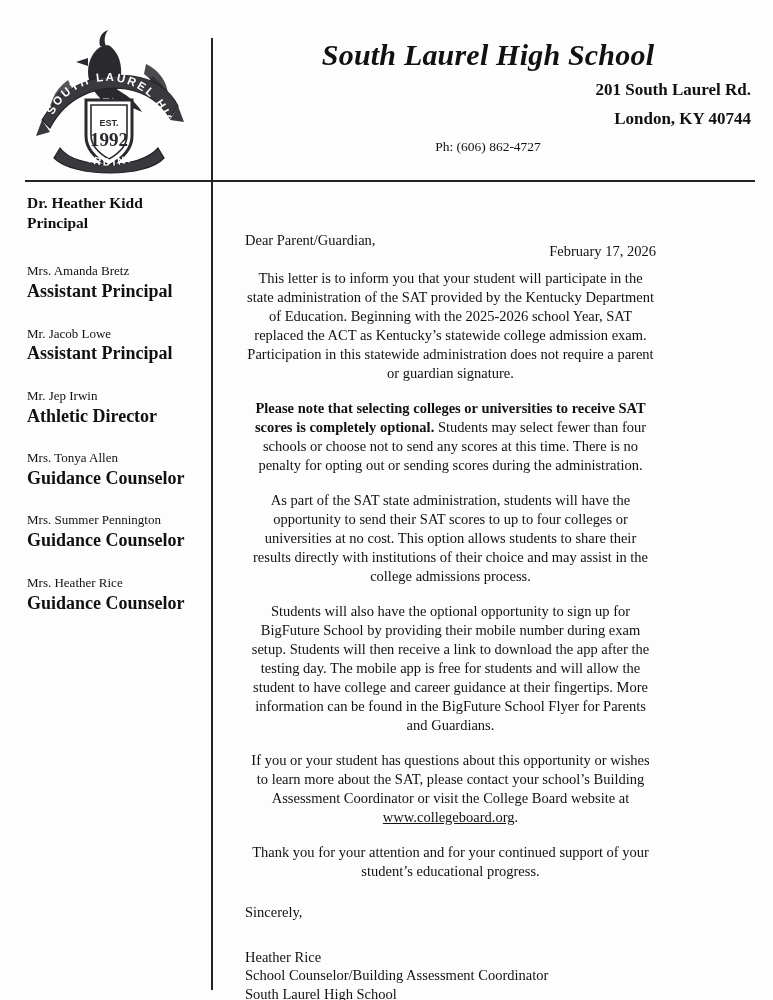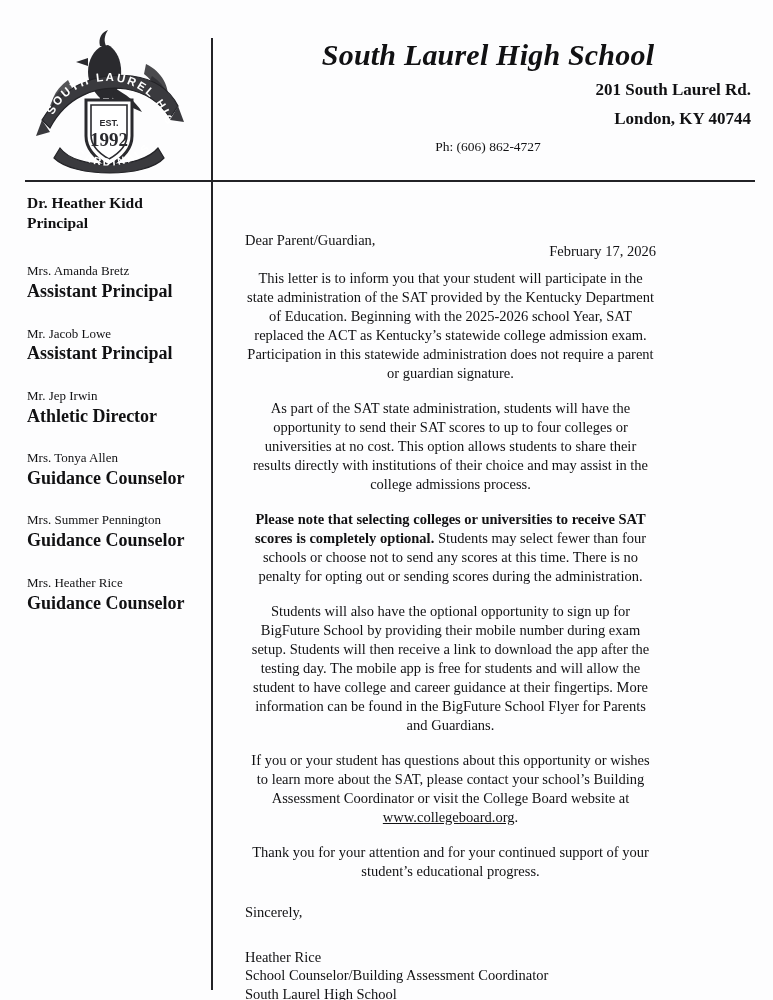--- a/index.html
+++ b/index.html
@@ -223,25 +223,25 @@
     </div>
   </div>
 
   <div class="date">February 17, 2026</div>
 
   <div class="body">
     <p class="salutation">Dear Parent/Guardian,</p>
 
     <p class="para">This letter is to inform you that your student will participate in the state administration of the SAT provided by the Kentucky Department of Education. Beginning with the 2025-2026 school Year, SAT replaced the ACT as Kentucky’s statewide college admission exam. Participation in this statewide administration does not require a parent or guardian signature.</p>
 
-    <p class="para">As part of the SAT state administration, students will have the opportunity to send their SAT scores to up to four colleges or universities at no cost. This option allows students to share their results directly with institutions of their choice and may assist in the college admissions process.</p>
-
     <p class="para">
       <b>Please note that selecting colleges or universities to receive SAT scores is completely optional.</b><span> Students may select fewer than four schools or choose not to send any scores at this time. There is no penalty for opting out or sending scores during the administration.</span>
     </p>
+
+    <p class="para">As part of the SAT state administration, students will have the opportunity to send their SAT scores to up to four colleges or universities at no cost. This option allows students to share their results directly with institutions of their choice and may assist in the college admissions process.</p>
 
     <p class="para">Students will also have the optional opportunity to sign up for BigFuture School by providing their mobile number during exam setup. Students will then receive a link to download the app after the testing day. The mobile app is free for students and will allow the student to have college and career guidance at their fingertips. More information can be found in the BigFuture School Flyer for Parents and Guardians.</p>
 
     <p class="para">
       <span>If you or your student has questions about this opportunity or wishes to learn more about the SAT, please contact your school’s Building Assessment Coordinator or visit the College Board website at </span><a class="link" href="#">www.collegeboard.org</a><span>.</span>
     </p>
 
     <p class="para">Thank you for your attention and for your continued support of your student’s educational progress.</p>
 
     <p class="closing">Sincerely,</p>

